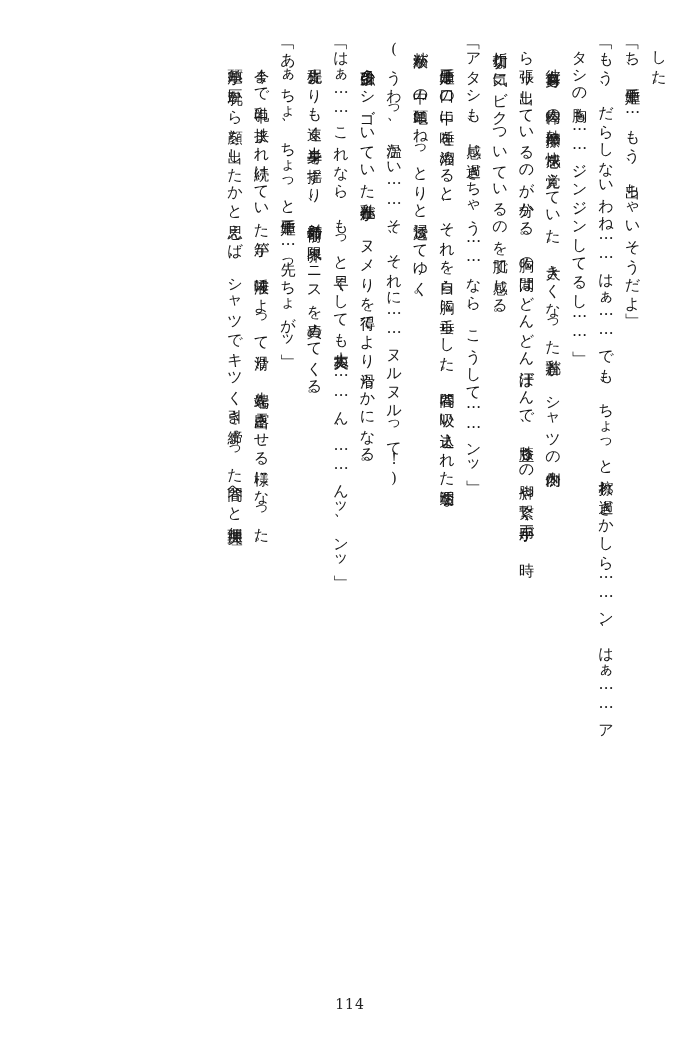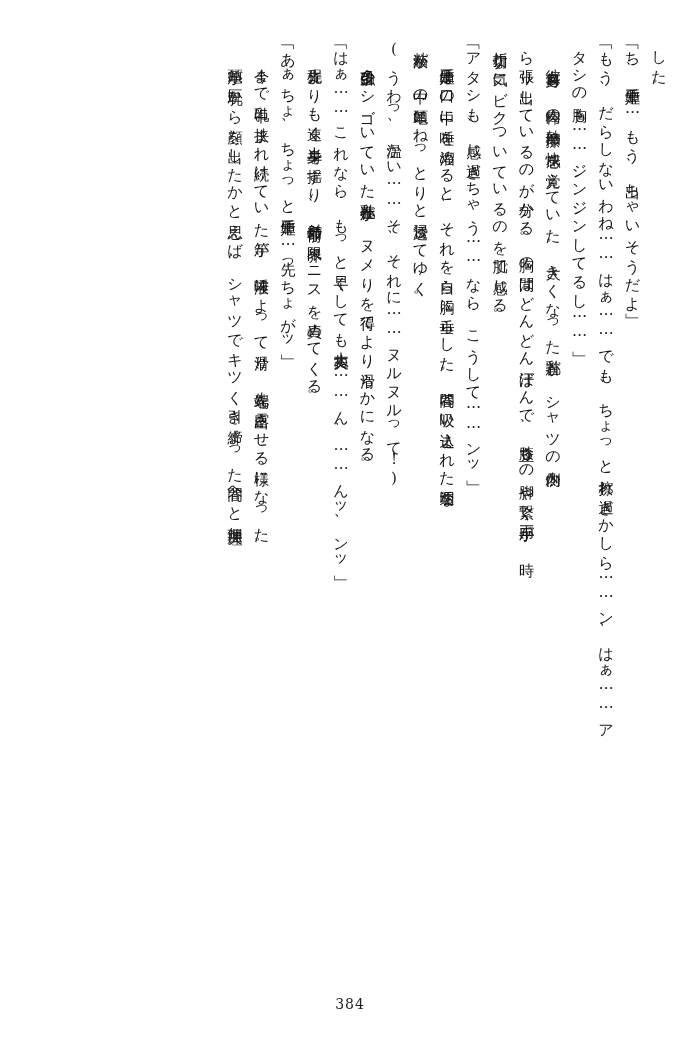--- a/index.html
+++ b/index.html
@@ -85,14 +85,14 @@
     <div class="vline">粘液が、中の亀頭にねっとりと浸透してゆく。</div>
     <div class="vline">(うわっ、温かい……そ、それに……ヌルヌルって!)</div>
     <div class="vline">　多少強引にシゴいていた乳奉仕が、ヌメりを得てより滑らかになる。</div>
     <div class="vline">「はぁ……これなら、もっと早くしても大丈夫ね……ん、……んッ、ンッ」</div>
     <div class="vline">　先程よりも速く上半身を揺すり、射精寸前の限界ペニスを責めてくる。</div>
     <div class="vline">「あぁちょ、ちょっと千亜姫……先っちょがッ」</div>
     <div class="vline">　今まで乳中に挟まれ続けていた竿が、唾液によって滑り、先端を露出させる様になった。</div>
     <div class="vline">　亀頭が巨乳から顔を出したかと思えば、シャツでキツく引き締まった谷間へと無理矢理</div>
   </div>
 
-  <div class="page-number">384</div>
+  <div class="page-number">114</div>
 </div>
 
 </body></html>

